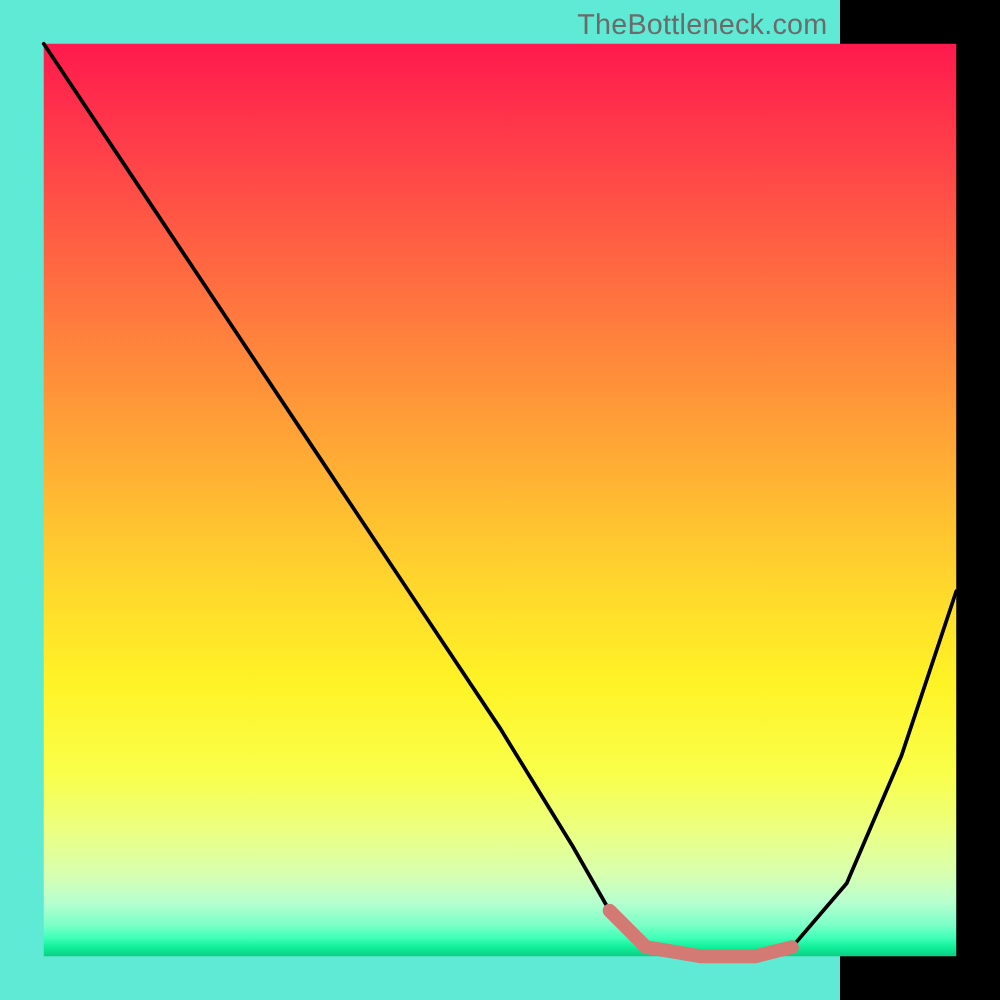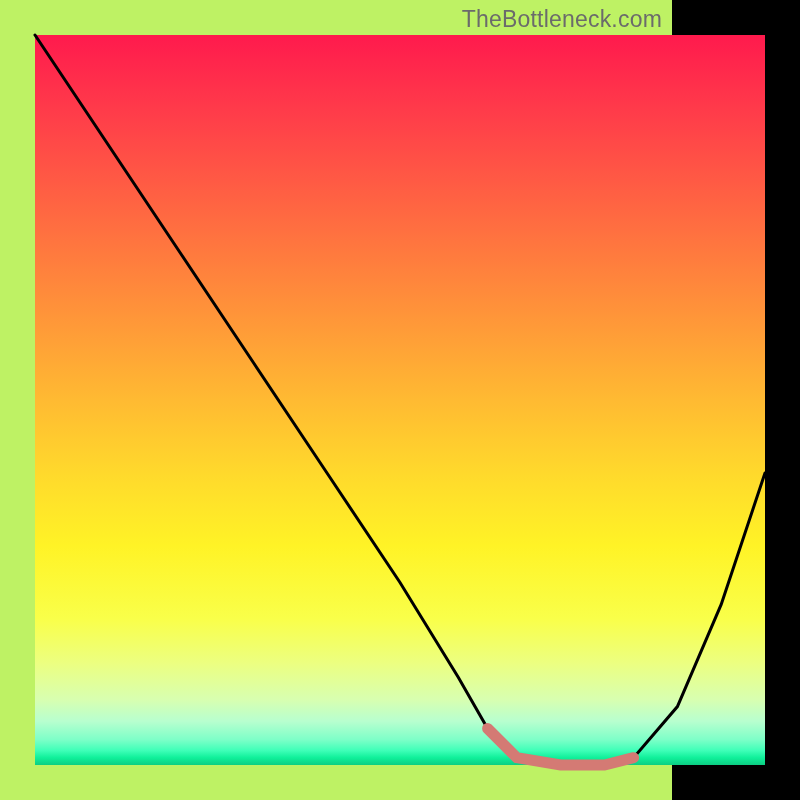--- a/index.html
+++ b/index.html
@@ -10,21 +10,21 @@
     background: #000;
     overflow: hidden;
     font-family: Arial, Helvetica, sans-serif;
   }
   .frame {
     position: absolute;
     left: 0;
     top: 0;
     width: 672px;
     height: 800px;
-    background: #bef264;
+    background: #5eead4;
   }
   .plot-area {
     position: absolute;
     left: 35px;
     top: 35px;
     width: 730px;
     height: 730px;
     background: linear-gradient(to bottom,
       #ff1a4d 0%,
       #ff3a4a 10%,

